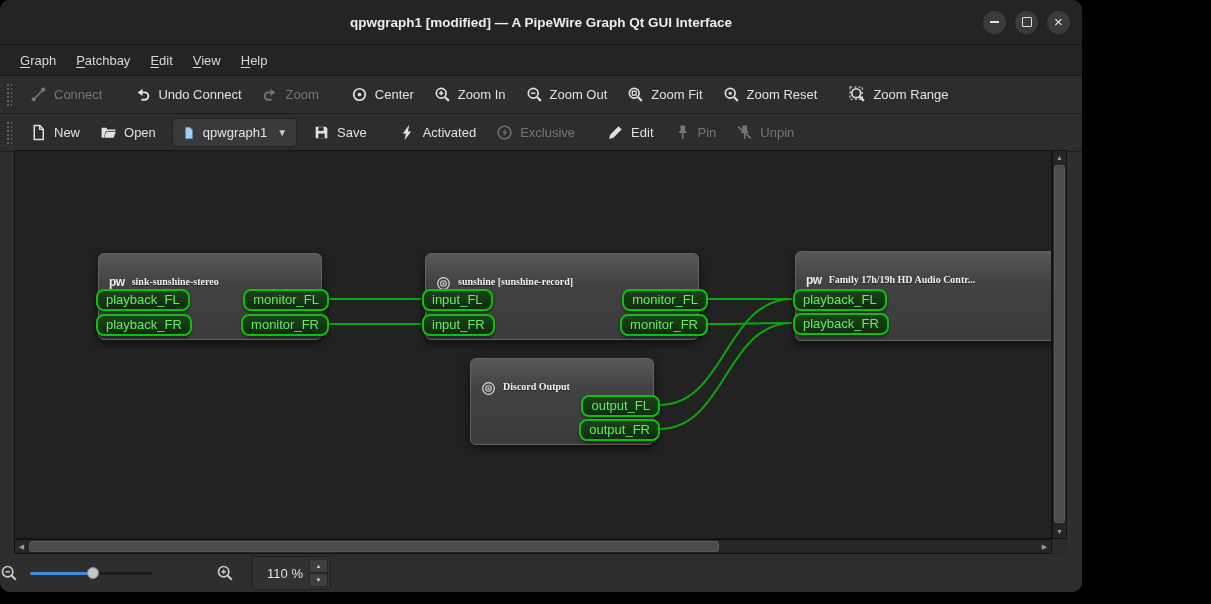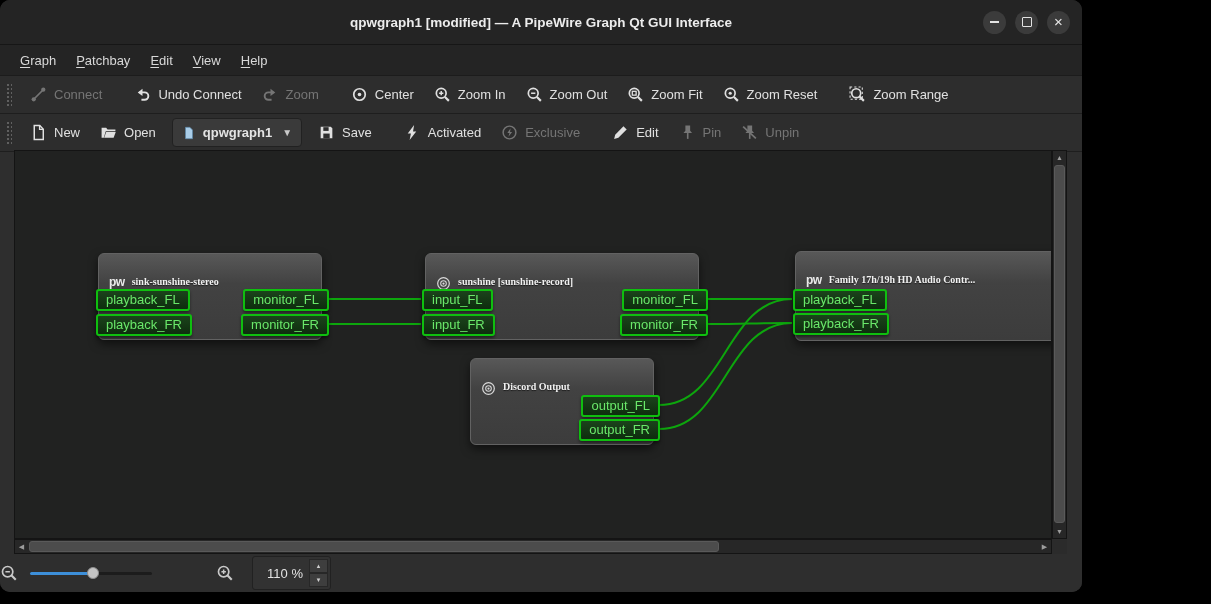--- a/index.html
+++ b/index.html
@@ -27,21 +27,21 @@
   .tb-handle{width:6px;height:24px;margin:0 8px 0 6px;
     background-image:radial-gradient(circle,#606060 1px,transparent 1.3px);
     background-size:4px 4px;}
   .tb-btn{display:flex;align-items:center;gap:7px;height:29px;padding:0 10px;border-radius:4px;
     color:#e0e0e0;font-size:13px;white-space:nowrap;}
   .tb-btn.disabled{color:#757575;}
   .tb-btn svg{flex:0 0 auto;}
   .tb-gap{width:12px;}
   .icon16{width:17px;height:17px;}
   .combo{display:flex;align-items:center;gap:7px;height:27px;padding:0 9px;margin:0 6px;
-    background:#3a3a3a;border:1px solid #212121;border-radius:4px;color:#e3e3e3;font-size:13px;font-weight:bold;}
+    background:#3a3a3a;border:1px solid #212121;border-radius:4px;color:#e3e3e3;font-size:13px;}
   .combo-arrow{color:#c9c9c9;font-size:10px;margin-left:3px;}
   
   .canvas-wrap{position:absolute;left:14px;top:150px;right:15px;bottom:38px;}
   .canvas{position:absolute;left:0;top:0;right:15px;bottom:15px;background:#212221;
     border:1px solid #141414;overflow:hidden;}
   #wires{position:absolute;left:0;top:0;width:100%;height:100%;z-index:1;}
   #wires path{fill:none;stroke:var(--wire_green);stroke-width:2px;}
   .vscroll{position:absolute;right:0;top:0;bottom:15px;width:15px;background:#272727;border:1px solid #141414;box-sizing:border-box;}
   .hscroll{position:absolute;left:0;right:15px;bottom:0;height:15px;background:#272727;border:1px solid #141414;box-sizing:border-box;}
   .sb-btn{position:absolute;width:13px;height:13px;display:flex;align-items:center;justify-content:center;
@@ -53,21 +53,21 @@
   .scroll-corner{position:absolute;right:0;bottom:0;width:15px;height:15px;background:#2b2b2b;}
   
   .node{position:absolute;z-index:2;background:linear-gradient(#585858,#424242 35%,#3c3c3c);
     border:1px solid #626262;border-radius:6px;box-shadow:0 4px 10px rgba(0,0,0,.55);}
   .node-head{display:flex;align-items:flex-start;gap:7px;padding:22px 10px;}
   .node-title{color:#f2f2f2;font-size:10px;font-weight:bold;text-shadow:0 1px 1px rgba(0,0,0,.6);
     white-space:nowrap;overflow:hidden;font-family:Liberation Serif, serif;}
   .pw-icon{color:#eaeaea;font-weight:bold;font-size:12px;letter-spacing:-0.5px;line-height:12px;}
   .port{position:absolute;z-index:3;height:18px;line-height:18px;padding:0 8px;font-size:13px;
     color:var(--port_text);background:linear-gradient(#1b431b,#0e2d0e);
-    border:2px solid var(--port_green);border-radius:3px;white-space:nowrap;
+    border:2px solid var(--port_green);border-radius:8px;white-space:nowrap;
     box-shadow:0 2px 3px rgba(0,0,0,.45);}
   
   .statusbar{position:absolute;left:0;right:0;bottom:0;height:38px;background:#2e2e2e;
     display:flex;align-items:center;gap:12px;box-sizing:border-box;}
   .slider{position:relative;width:122px;height:16px;}
   .slider-track{position:absolute;left:0;right:0;top:6.5px;height:3px;background:#1c1c1c;border-radius:2px;}
   .slider-fill{position:absolute;left:0;top:6.5px;height:3px;width:52%;background:var(--accent_blue);border-radius:2px;}
   .slider-thumb{position:absolute;left:calc(52% - 6px);top:2px;width:12px;height:12px;border-radius:6px;
     background:#c4c4c4;border:1px solid #8d8d8d;box-sizing:border-box;}
   .spin{display:flex;align-items:center;gap:6px;margin-left:6px;padding:2px 2px 2px 8px;

